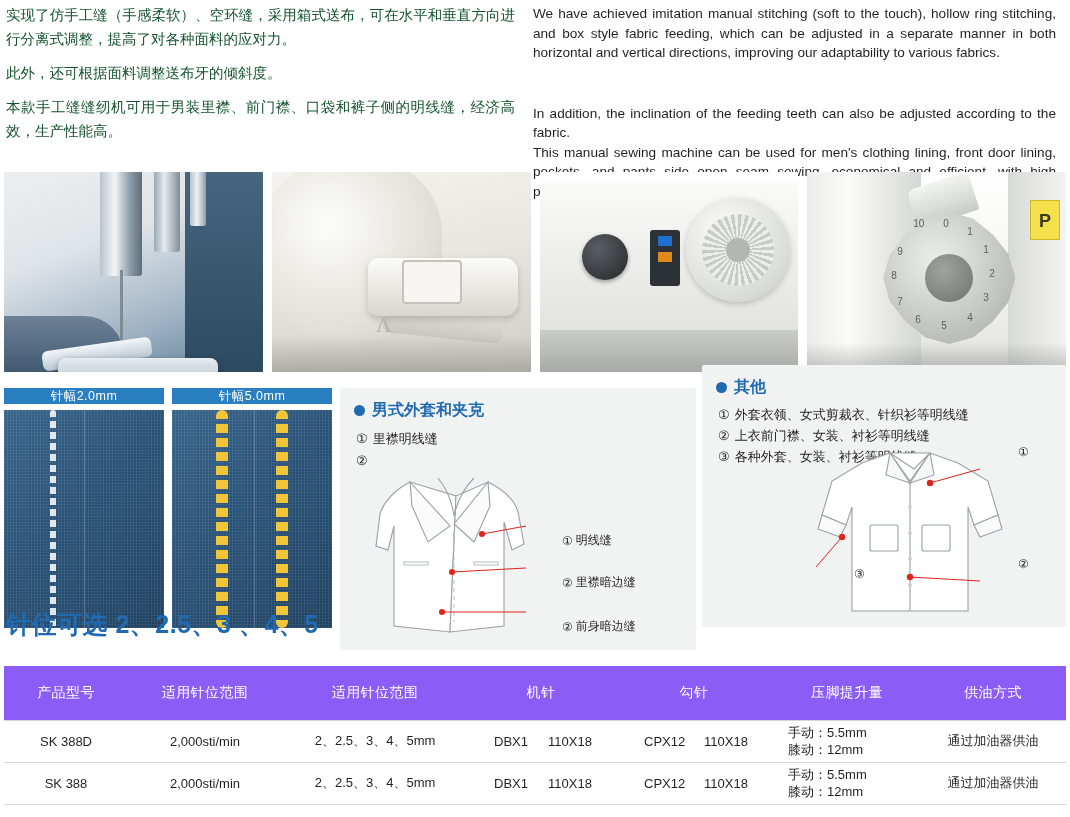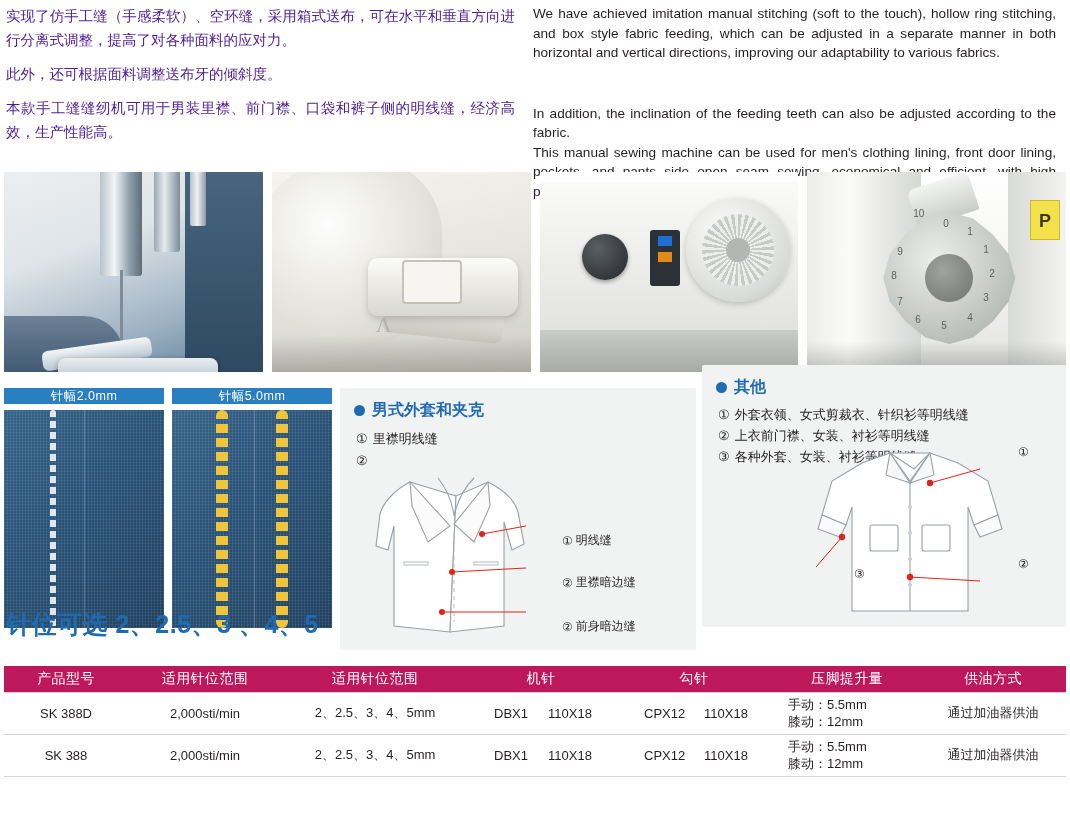--- a/index.html
+++ b/index.html
@@ -17,22 +17,23 @@
   .text-cols {
     position: absolute; top: 4px; left: 0; width: 1070px;
     display: flex;
   }
   .col-cn { width: 525px; padding: 0 10px 0 6px; }
   .col-en { width: 545px; padding: 0 14px 0 8px; }
   .col-cn p {
     margin: 0 0 10px 0;
     font-size: 14.5px;
     line-height: 24px;
-    color: #4c1d95;
+    color: #14532d;
     text-align: justify;
+    font-family: Liberation Mono, monospace;
   }
   .col-en p {
     margin: 0 0 10px 0;
     font-size: 13.6px;
     line-height: 19.5px;
     color: #231f20;
     text-align: justify;
   }
   .col-en p.tight { margin-bottom: 0; margin-top: 41px; }
 
@@ -188,22 +189,22 @@
   .shirt { position:absolute; left:100px; top:76px; width:216px; height:182px; }
   .lbl {
     position:absolute; font-size:12px; color:#231f20; white-space:nowrap;
     display:flex; align-items:center; gap:3px;
   }
 
   
   .table-wrap { position:absolute; top:666px; left:4px; width:1062px; }
   table { border-collapse:collapse; width:1062px; }
   thead th {
-    background:#be185d; color:#ffffff; font-size:14px; font-weight:normal;
-    height:26px; text-align:center; letter-spacing:.4px;
+    background:#8b5cf6; color:#ffffff; font-size:14px; font-weight:normal;
+    height:54px; text-align:center; letter-spacing:.4px;
   }
   tbody td {
     font-size:13px; color:#231f20; text-align:center; height:42px;
     border-bottom:1px solid #d4d6d8; background:#fff;
   }
   tbody tr:first-child td { border-top:1px solid #d4d6d8; }
   td.two-line { line-height:17px; }
 </style>
 </head>
 <body>
@@ -269,21 +270,21 @@
       <span class="num" style="left:160px;top:54px;">1</span>
       <span class="num" style="left:176px;top:72px;">1</span>
       <span class="num" style="left:182px;top:96px;">2</span>
       <span class="num" style="left:176px;top:120px;">3</span>
       <span class="num" style="left:160px;top:140px;">4</span>
       <span class="num" style="left:134px;top:148px;">5</span>
       <span class="num" style="left:108px;top:142px;">6</span>
       <span class="num" style="left:90px;top:124px;">7</span>
       <span class="num" style="left:84px;top:98px;">8</span>
       <span class="num" style="left:90px;top:74px;">9</span>
-      <span class="num" style="left:106px;top:36px;">10</span>
+      <span class="num" style="left:106px;top:46px;">10</span>
       <div class="shadow"></div>
     </div>
   </div>
 
   <div class="swatches">
     <div class="sw">
       <div class="hdr">针幅2.0mm</div>
       <div class="cloth"></div>
       <div class="seamline" style="left:80px;"></div>
       <div class="stitchA"></div>

